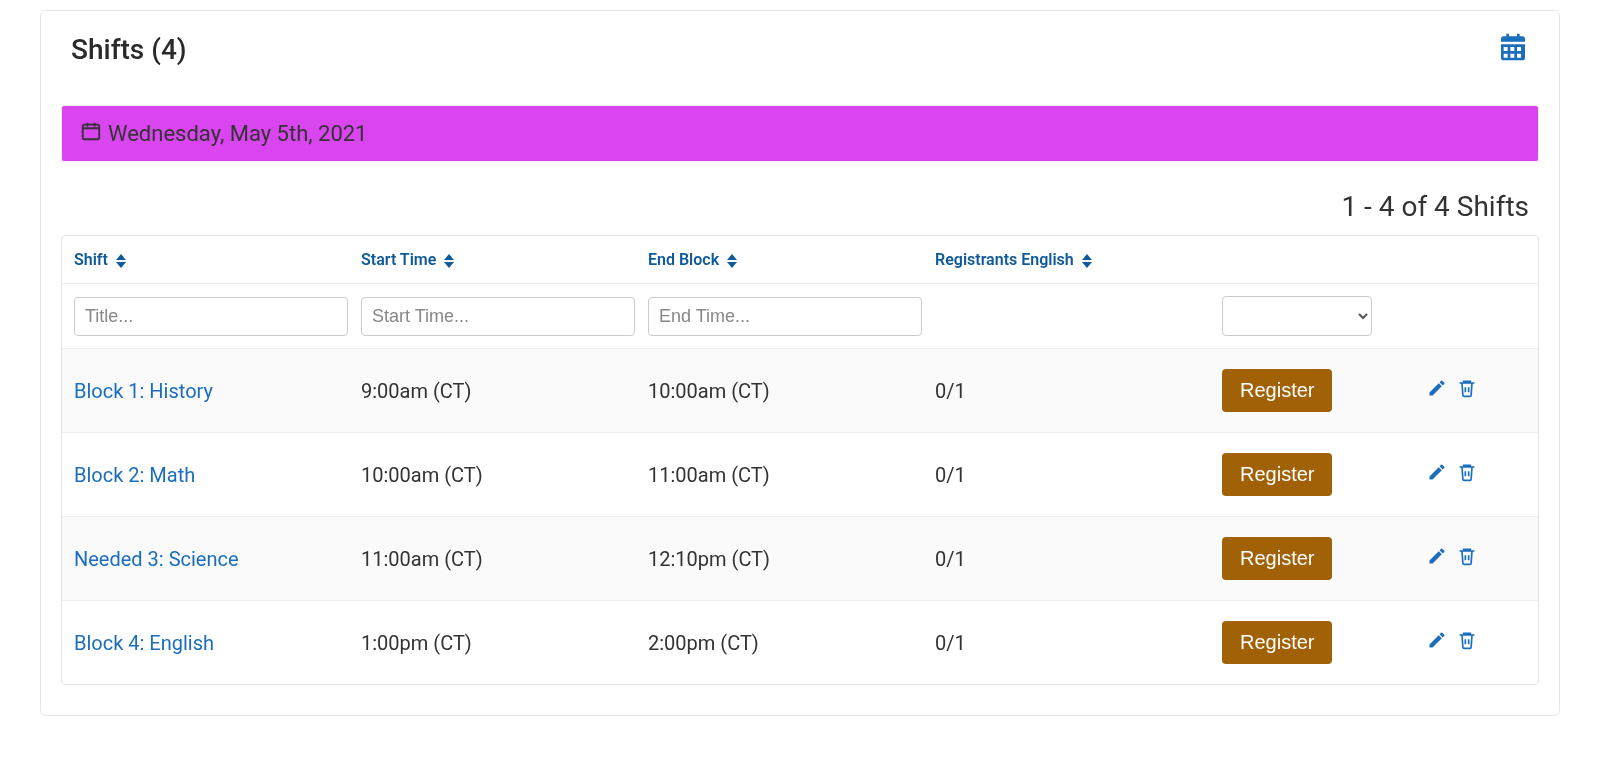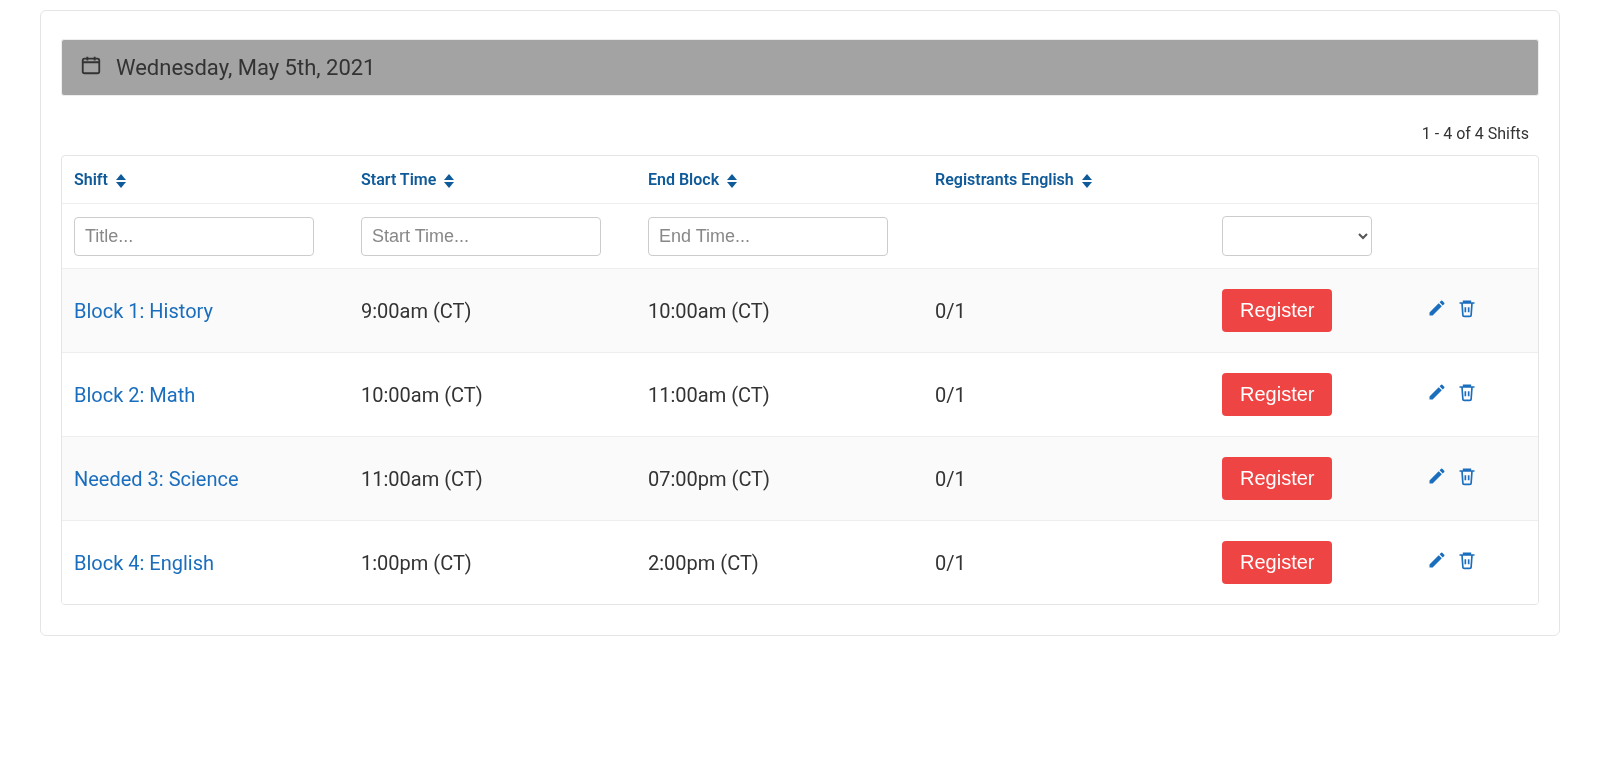--- a/index.html
+++ b/index.html
@@ -26,35 +26,35 @@
     font-size: 28px;
     font-weight: 500;
     color: #2a2a2a;
   }
   .cal-icon {
     color: #1a6ebd;
     cursor: pointer;
   }
   .date-bar {
     margin: 28px 20px 0 20px;
-    background: #a3a3a3;
+    background: #d946ef;
     border: 1px solid #eee;
     border-radius: 3px;
     padding: 14px 18px;
     font-size: 22px;
     color: #333;
     display: flex;
     align-items: center;
-    gap: 14px;
+    gap: 6px;
   }
   .date-bar svg { flex-shrink: 0; }
   .results-summary {
     text-align: right;
     padding: 28px 30px 12px 0;
-    font-size: 16px;
+    font-size: 28px;
     color: #333;
   }
   .table-wrap {
     margin: 0 20px 30px 20px;
     border: 1px solid #e5e5e5;
     border-radius: 4px;
     overflow: hidden;
   }
   table {
     width: 100%;
@@ -83,21 +83,21 @@
     border-left: 5px solid transparent;
     border-right: 5px solid transparent;
   }
   th .sort .up { border-bottom: 6px solid #0f5a99; margin-bottom: 2px; }
   th .sort .down { border-top: 6px solid #0f5a99; }
   tr.filters td {
     padding: 12px 12px;
     border-bottom: 1px solid #eee;
   }
   tr.filters input[type=text] {
-    width: 240px;
+    width: 274px;
     padding: 8px 10px;
     font-size: 18px;
     border: 1px solid #ccc;
     border-radius: 4px;
     color: #555;
   }
   tr.filters input::placeholder { color: #888; }
   tr.filters select {
     width: 150px;
     padding: 8px 10px;
@@ -117,21 +117,21 @@
   tbody tr.data-row:nth-child(even) td { background: #ffffff; }
   
   tbody tr.data-row.stripe td { background: #fafafa; }
   tbody tr.data-row.nostripe td { background: #ffffff; }
   .shift-link {
     color: #1a6ebd;
     text-decoration: none;
     cursor: pointer;
   }
   .btn-register {
-    background: #ef4444;
+    background: #a16207;
     color: #fff;
     border: none;
     border-radius: 4px;
     padding: 10px 18px;
     font-size: 20px;
     cursor: pointer;
   }
   .row-actions {
     display: flex;
     gap: 10px;
@@ -143,20 +143,28 @@
   col.c-start { width: 280px; }
   col.c-end   { width: 280px; }
   col.c-reg   { width: 280px; }
   col.c-btn   { width: 200px; }
   col.c-act   { width: 120px; }
 </style>
 </head>
 <body>
 
 <div class="panel">
+  <div class="panel-header">
+    <div class="panel-title">Shifts (4)</div>
+    <span class="cal-icon">
+      <svg width="32" height="32" viewBox="0 0 24 24" fill="currentColor">
+          <path d="M7 2v2H5a2 2 0 0 0-2 2v2h18V6a2 2 0 0 0-2-2h-2V2h-2v2H9V2H7zm-4 8v10a2 2 0 0 0 2 2h14a2 2 0 0 0 2-2V10H3zm2 2h3v3H5v-3zm5 0h3v3h-3v-3zm5 0h3v3h-3v-3zM5 17h3v3H5v-3zm5 0h3v3h-3v-3zm5 0h3v3h-3v-3z"></path>
+        </svg>
+    </span>
+  </div>
 
   <div class="date-bar">
     <span>
       <svg width="22" height="22" viewBox="0 0 24 24" fill="none" stroke="#333" stroke-width="2">
           <rect x="3" y="5" width="18" height="16" rx="2"></rect>
           <path d="M3 9h18M8 3v4M16 3v4"></path>
         </svg>
     </span>
     <span>Wednesday, May 5th, 2021</span>
   </div>
@@ -246,21 +254,21 @@
                   </svg></span>
                 <span><svg width="20" height="20" viewBox="0 0 24 24" fill="none" stroke="#1a6ebd" stroke-width="2">
                     <path d="M3 6h18M8 6V4h8v2M6 6l1 14a2 2 0 0 0 2 2h6a2 2 0 0 0 2-2l1-14M10 11v6M14 11v6"></path>
                   </svg></span>
               </div>
             </td>
           </tr>
           <tr class="data-row stripe">
             <td><a class="shift-link">Needed 3: Science</a></td>
             <td>11:00am (CT)</td>
-            <td>07:00pm (CT)</td>
+            <td>12:10pm (CT)</td>
             <td>0/1</td>
             <td><button class="btn-register">Register</button></td>
             <td>
               <div class="row-actions">
                 <span><svg width="20" height="20" viewBox="0 0 24 24" fill="#1a6ebd">
                     <path d="M3 17.25V21h3.75l11-11-3.75-3.75-11 11zM20.7 7.05a1 1 0 0 0 0-1.4l-2.35-2.35a1 1 0 0 0-1.4 0l-1.85 1.85 3.75 3.75 1.85-1.85z"></path>
                   </svg></span>
                 <span><svg width="20" height="20" viewBox="0 0 24 24" fill="none" stroke="#1a6ebd" stroke-width="2">
                     <path d="M3 6h18M8 6V4h8v2M6 6l1 14a2 2 0 0 0 2 2h6a2 2 0 0 0 2-2l1-14M10 11v6M14 11v6"></path>
                   </svg></span>

